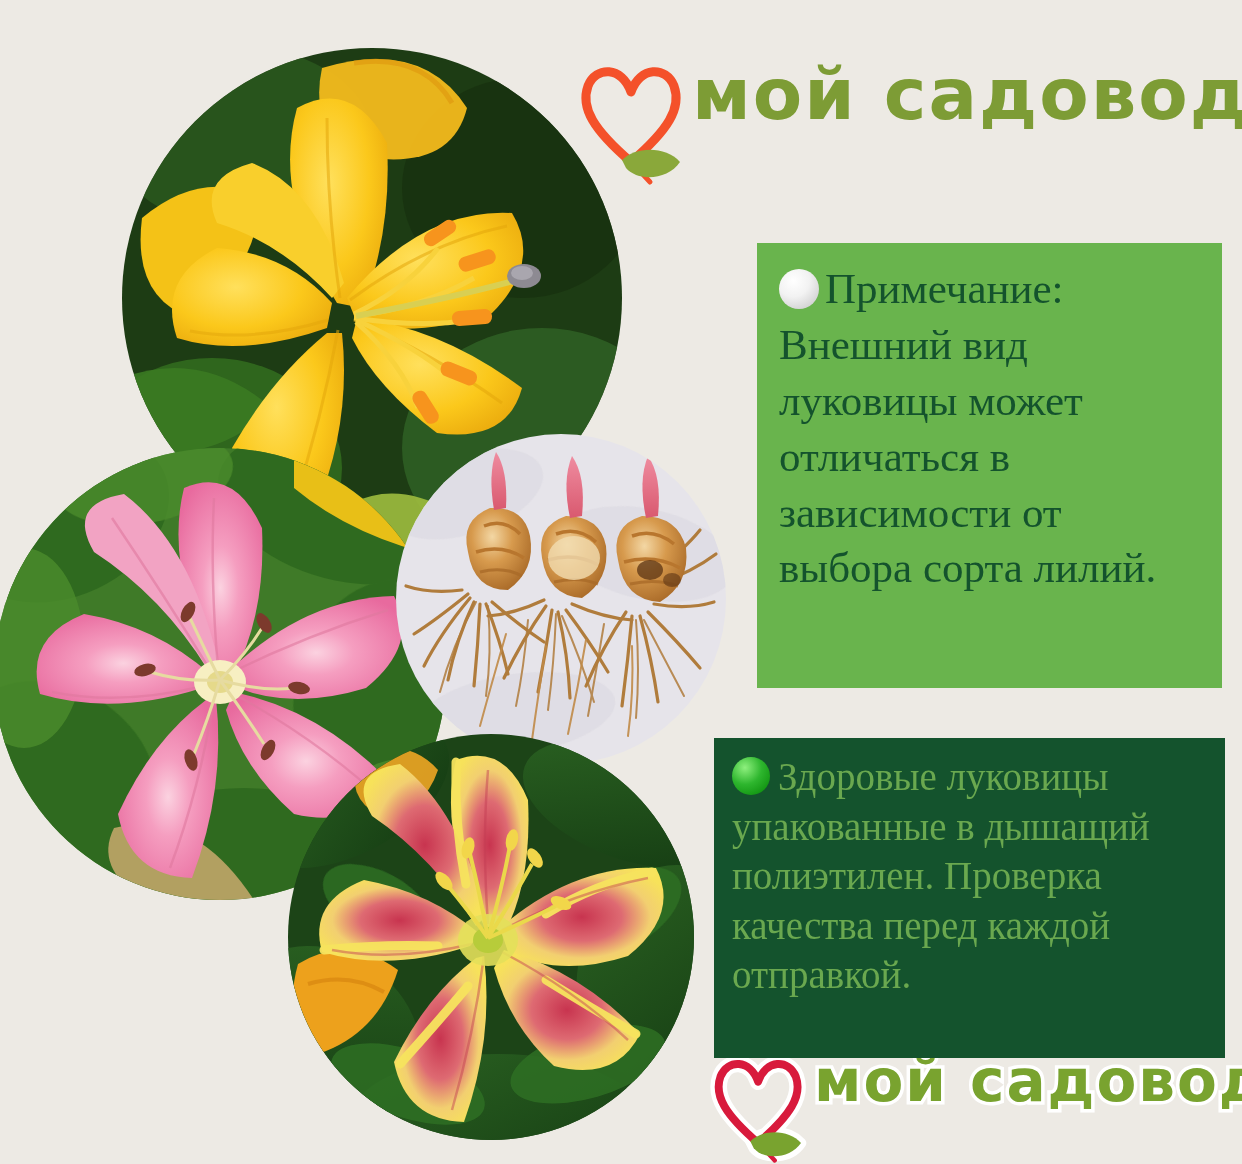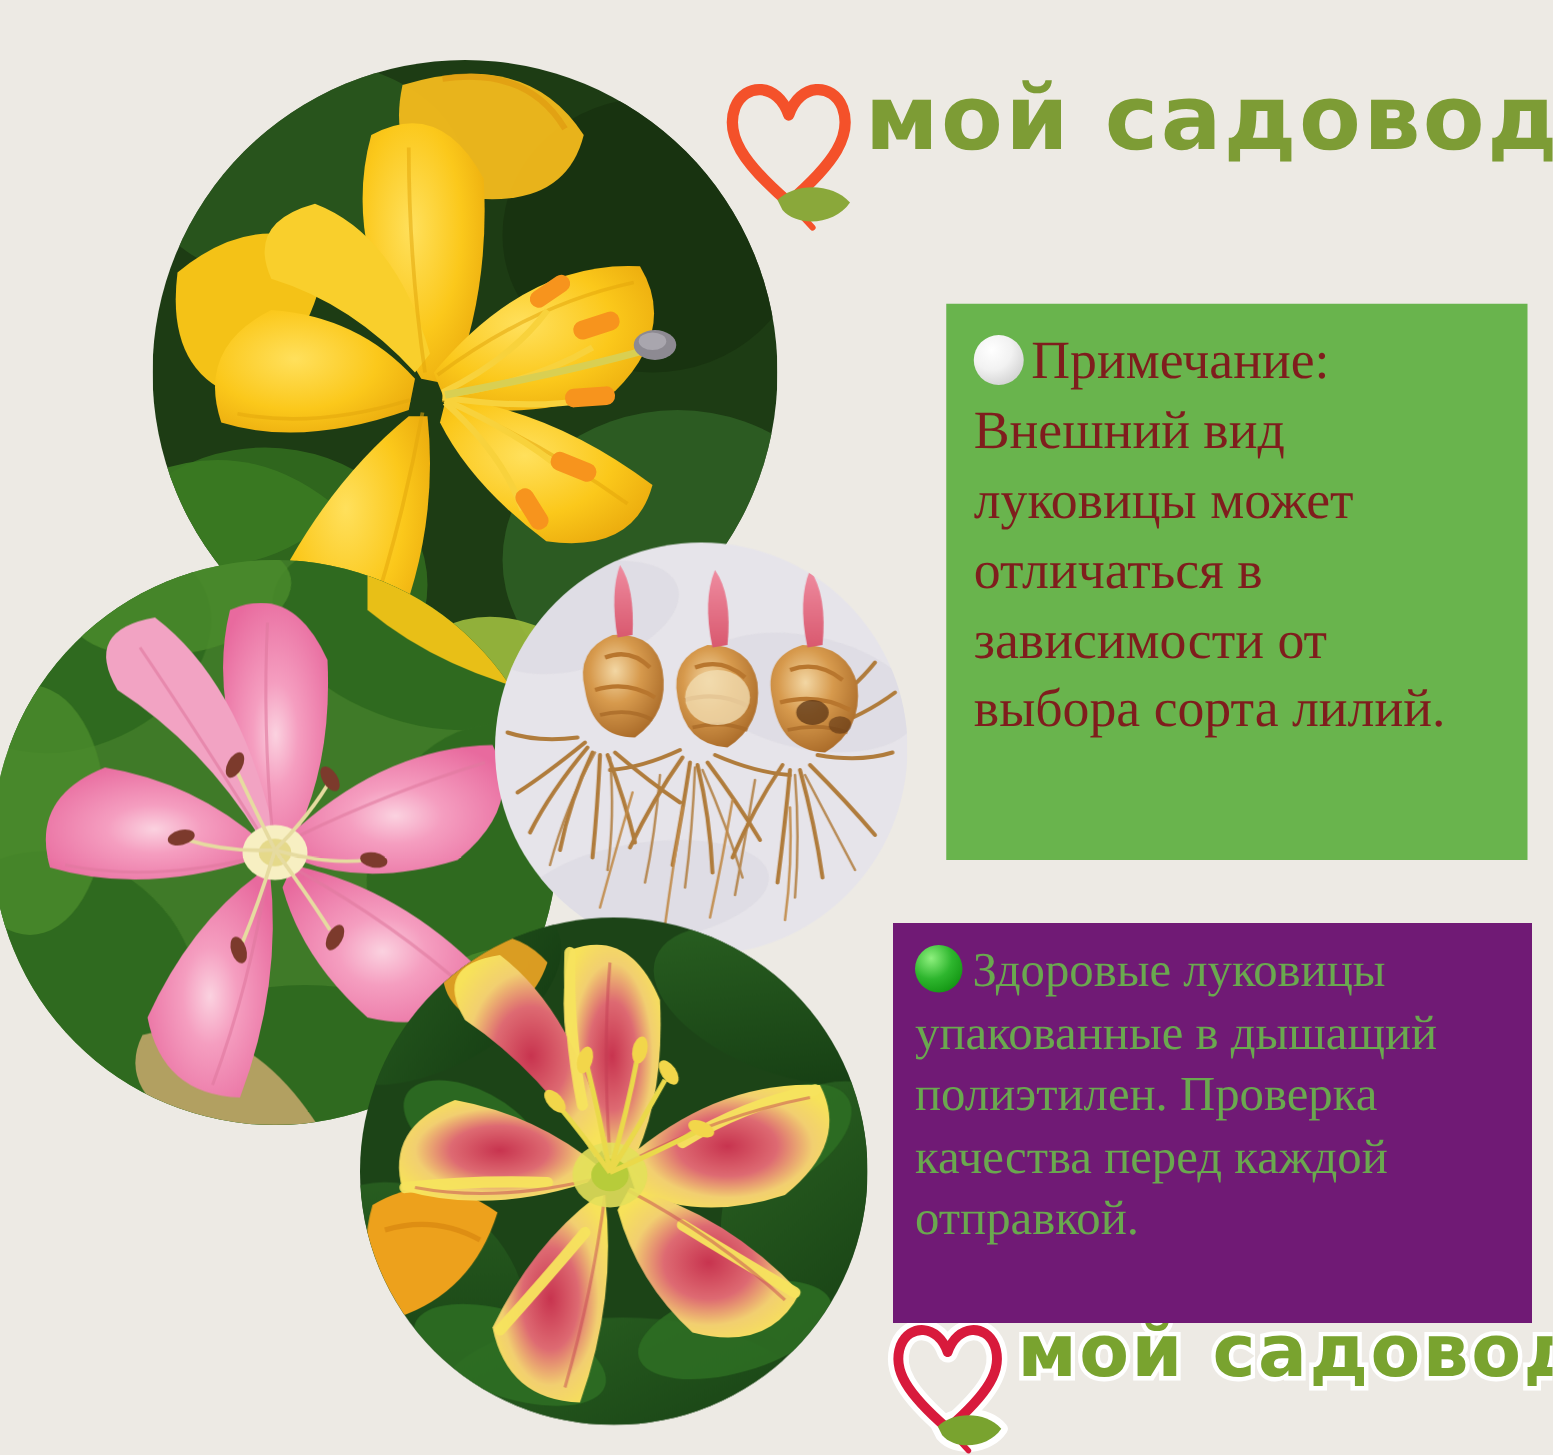--- a/index.html
+++ b/index.html
@@ -43,35 +43,35 @@
   #logo-bottom .logo-word-outer{position:relative;}
 
   
   #note-box{
     position:absolute;left:757px;top:243px;width:465px;height:445px;
     background:#69b44d;
     box-sizing:border-box;
     padding:18px 20px 10px 22px;
   }
   #note-box .body{
-    color:#7f1d1d;
+    color:#14532d;
     font-size:43px;
     line-height:1.30;
     font-family:"Liberation Serif", serif;
   }
   .bullet-grey{
     display:inline-block;width:40px;height:40px;border-radius:50%;
     background:radial-gradient(circle at 36% 30%, #ffffff 0%, #f2f2f2 42%, #d4d4d4 78%, #c2c2c2 100%);
     vertical-align:-6px;margin-right:6px;
   }
 
   
   #pack-box{
     position:absolute;left:714px;top:738px;width:511px;height:320px;
-    background:#701a75;
+    background:#14532d;
     box-sizing:border-box;
     padding:14px 14px 8px 18px;
   }
   #pack-box .body{
     color:#6aa84f;
     font-size:39px;
     line-height:1.27;
     font-family:"Liberation Serif", serif;
   }
   .bullet-green{

